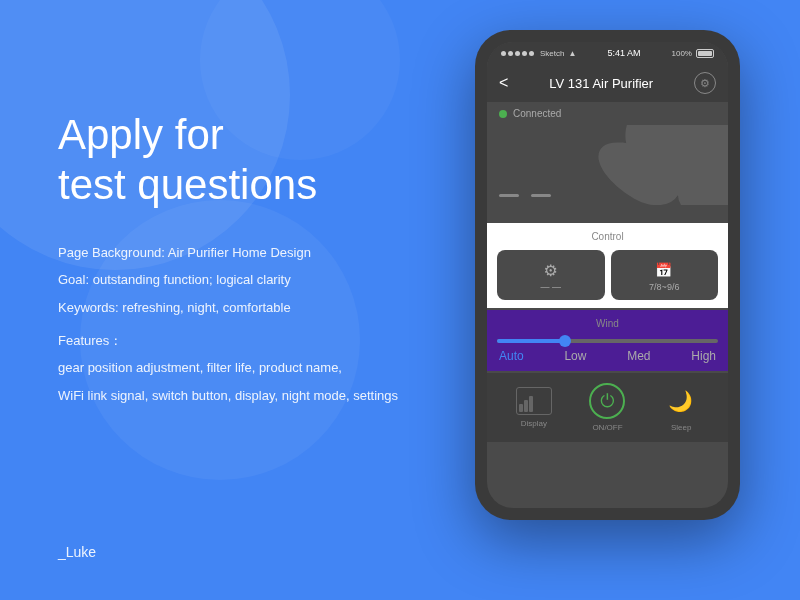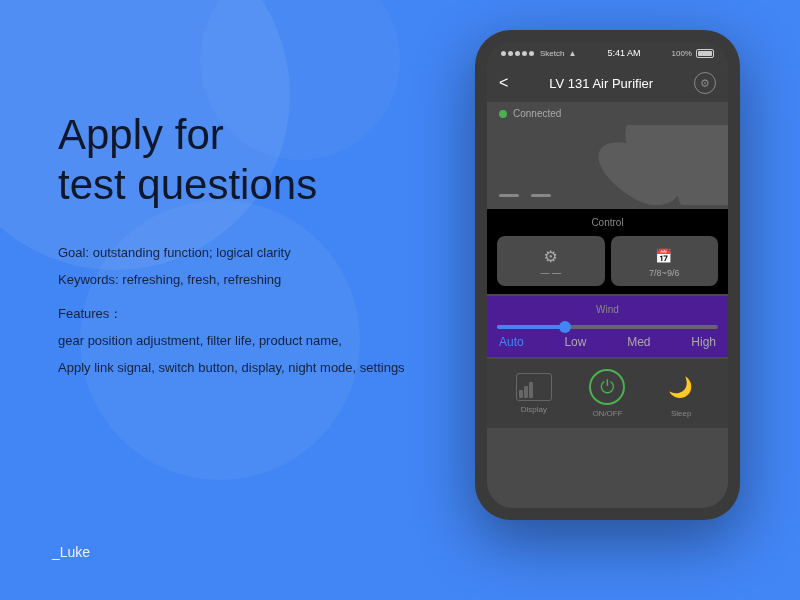--- a/index.html
+++ b/index.html
@@ -22,21 +22,21 @@
     .bg-circle-1 { width: 350px; height: 350px; top: -80px; left: -60px; }
     .bg-circle-2 { width: 280px; height: 280px; top: 200px; left: 80px; background: rgba(255,255,255,0.05); }
     .bg-circle-3 { width: 200px; height: 200px; top: -40px; left: 200px; background: rgba(255,255,255,0.04); }
 
     
     .left-content {
       position: absolute;
       left: 58px;
       top: 110px;
       width: 400px;
-      color: #0f172a;
+      color: #ffffff;
     }
 
     .main-title {
       font-size: 42px;
       font-weight: 300;
       line-height: 1.2;
       margin-bottom: 30px;
     }
 
     .description {
@@ -50,21 +50,21 @@
       margin-bottom: 4px;
     }
 
     .features-label {
       margin-top: 10px;
       margin-bottom: 2px;
     }
 
     .author {
       position: absolute;
-      left: 52px;
+      left: 58px;
       bottom: 40px;
       color: white;
       font-size: 14px;
       font-weight: 300;
       opacity: 0.9;
     }
 
     
     .phone-container {
       position: absolute;
@@ -214,23 +214,23 @@
 
     .dash-item {
       width: 20px;
       height: 3px;
       background: #888;
       border-radius: 2px;
     }
 
     
     .control-section {
-      background: #000000;
+      background: #ffffff;
       padding: 8px 10px;
-      margin-top: 4px;
+      margin-top: 18px;
     }
 
     .section-label {
       font-size: 10px;
       color: #888;
       margin-bottom: 8px;
     }
 
     .control-grid {
       display: flex;
@@ -408,25 +408,26 @@
 <div class="bg-circle bg-circle-1"></div>
 <div class="bg-circle bg-circle-2"></div>
 <div class="bg-circle bg-circle-3"></div>
 
 <div class="left-content">
   <div class="main-title">
     <div>Apply for</div>
     <div>test questions</div>
   </div>
   <div class="description">
+    <p>Page Background: Air Purifier Home Design</p>
     <p>Goal: outstanding function; logical clarity</p>
-    <p>Keywords: refreshing, fresh, refreshing</p>
+    <p>Keywords: refreshing, night, comfortable</p>
     <p class="features-label">Features：</p>
     <p>gear position adjustment, filter life, product name,</p>
-    <p>Apply link signal, switch button, display, night mode, settings</p>
+    <p>WiFi link signal, switch button, display, night mode, settings</p>
   </div>
 </div>
 
 <div class="author">_Luke</div>
 
 <div class="phone-container">
   <div class="phone-body">
     <div class="phone-screen">
 
       <div class="status-bar">

